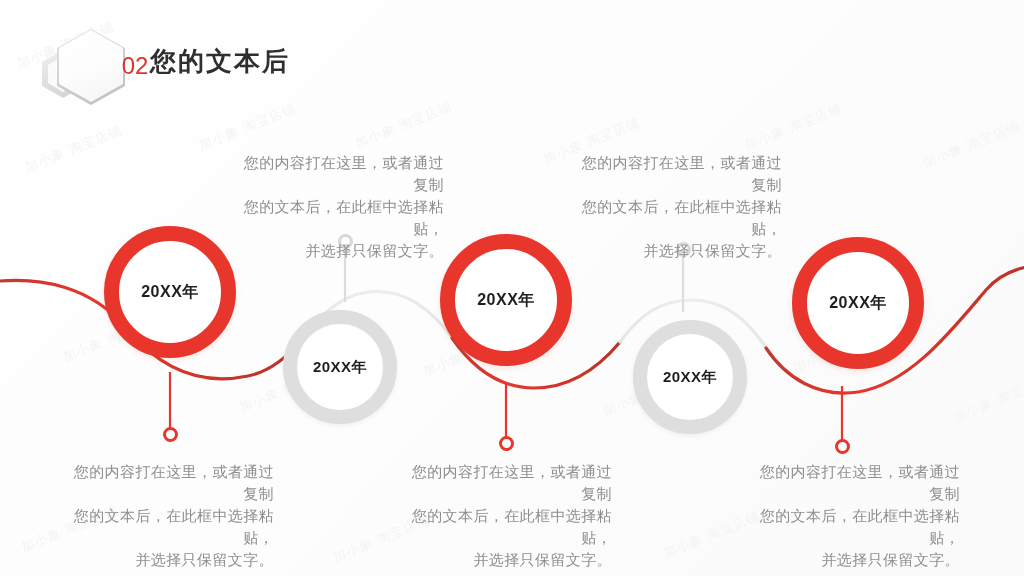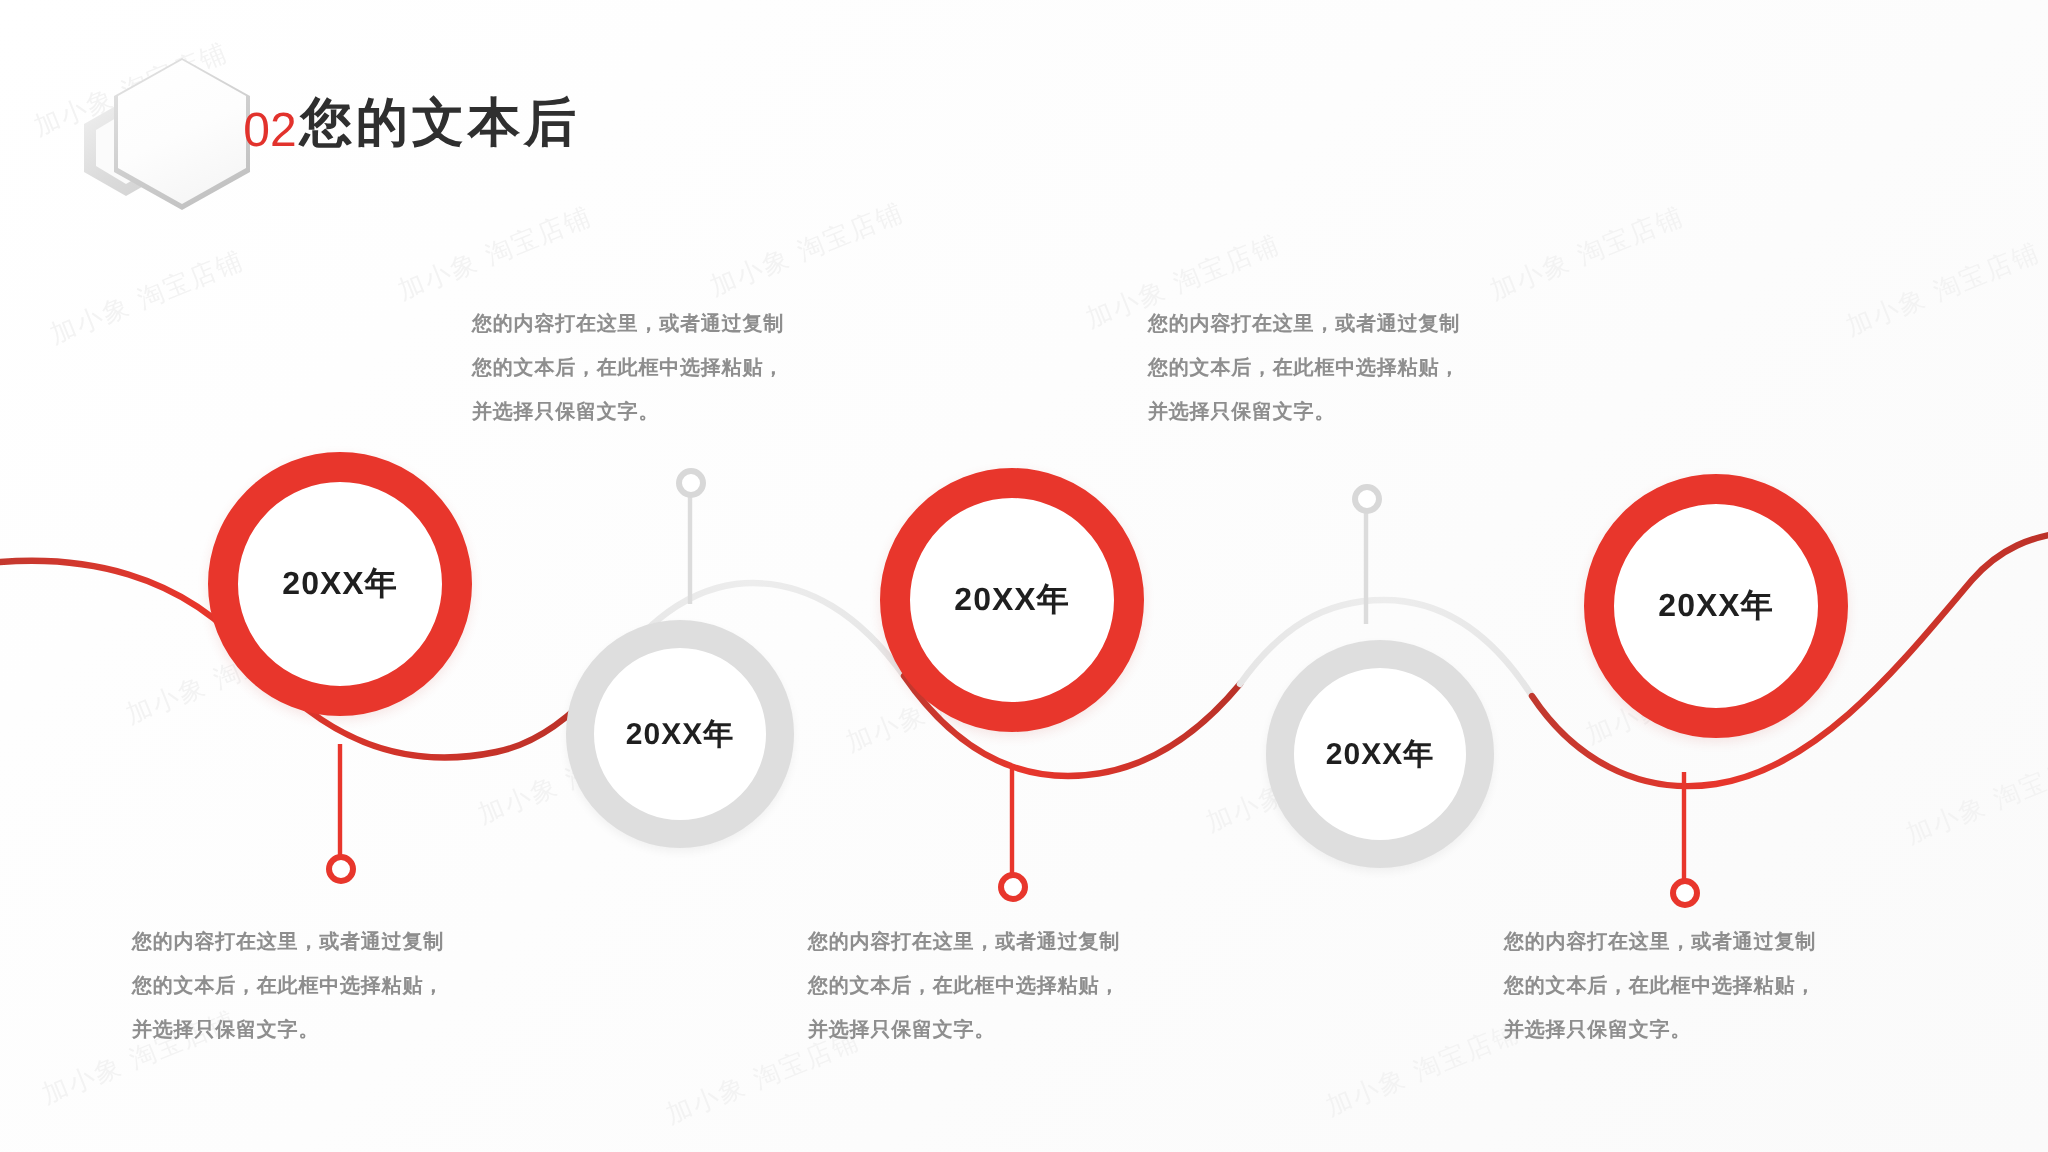--- a/index.html
+++ b/index.html
@@ -160,27 +160,26 @@
     white-space: nowrap;
   }
   .node.gray .node-label {
     font-size: 15px;
   }
 
   
   .textblock {
     position: absolute;
     z-index: 7;
-    font-size: 10px;
+    font-size: 15px;
     line-height: 22px;
     color: #8e8e8e;
-    text-align: left;
+    text-align: right;
     letter-spacing: 0.4px;
     white-space: pre-line;
-    font-weight: bold;
   }
 
   
   .endring {
     position: absolute;
     z-index: 7;
     border-radius: 50%;
     box-sizing: border-box;
     background: #ffffff;
   }

